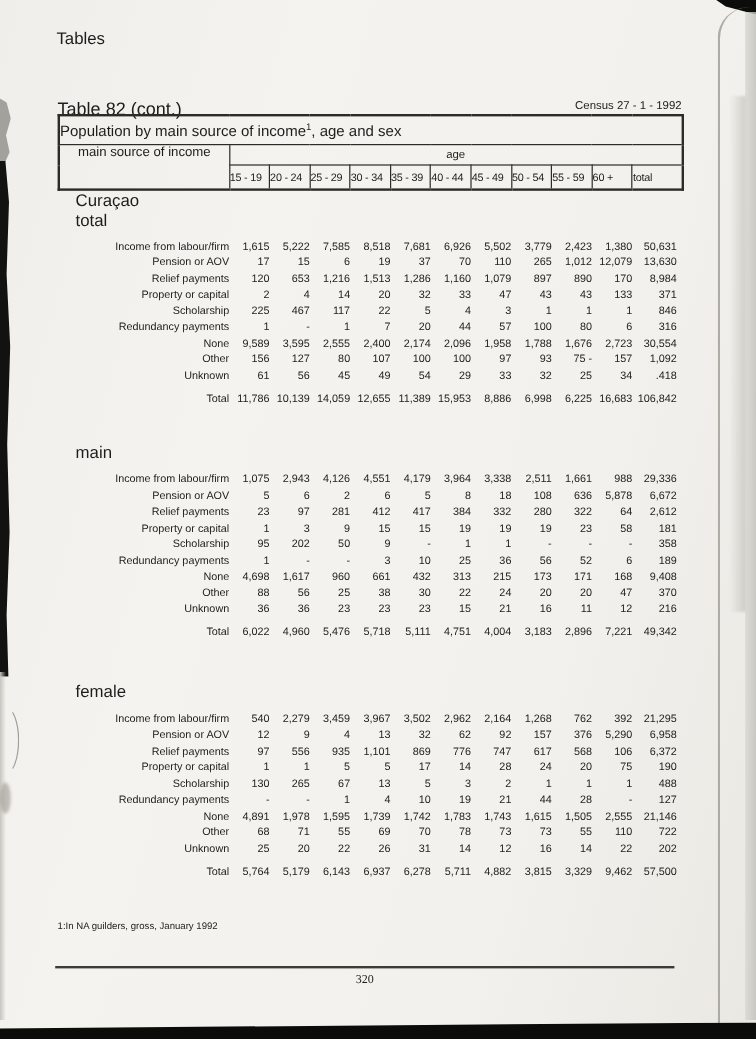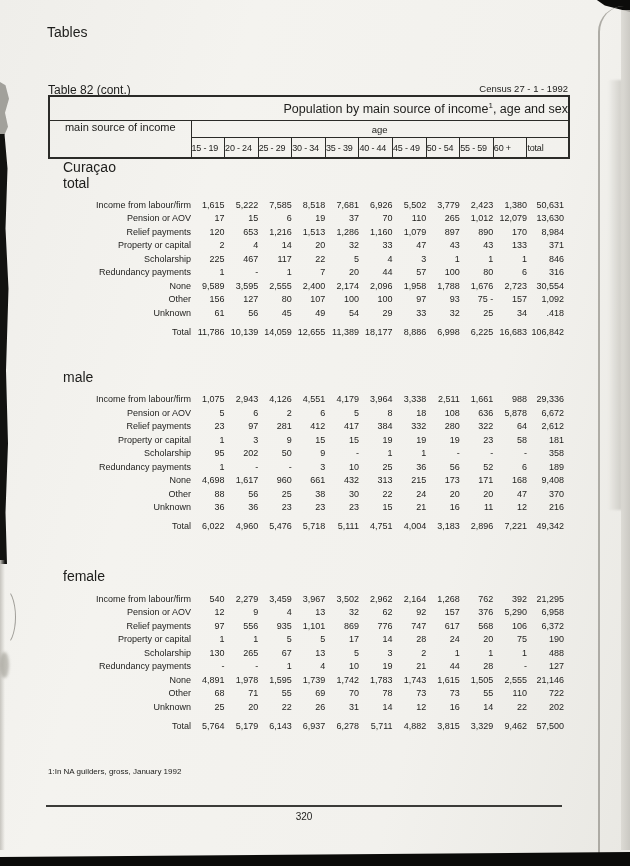--- a/index.html
+++ b/index.html
@@ -1,29 +1,29 @@
 <!DOCTYPE html>
 <html><head>
 <meta charset="utf-8">
 <style>
   html,body{margin:0;padding:0;background:#777;}
   .page{position:relative;width:630px;height:866px;margin:0 auto;overflow:hidden;
         background:linear-gradient(105deg,#efeeea 0%,#f4f3ef 30%,#f2f1ed 70%,#e9e8e3 100%);
         font-family:"Liberation Sans","DejaVu Sans",sans-serif;color:#1d1d1b;}
   .txt{position:absolute;white-space:nowrap;}
   .corner-label{left:47px;top:24px;font-size:14px;}
-  .table-ref{left:48px;top:83px;font-size:12px;}
+  .table-ref{left:48px;top:83px;font-size:15px;}
   .census-ref{right:62px;top:83px;font-size:9.5px;}
   
   table.stats{position:absolute;left:48px;top:95px;width:520px;border-collapse:collapse;
               table-layout:fixed;}
   table.stats th{font-weight:normal;padding:0;}
   table.stats td{padding:0;}
   .title-cell{border:2px solid #2b2b28;border-bottom:1px solid #2b2b28;height:23px;
-              font-size:12.5px;text-align:right;vertical-align:middle;}
+              font-size:12.5px;text-align:left;vertical-align:middle;}
   .title-cell sup{font-size:8px;}
   .rowhead{border-left:2px solid #2b2b28;border-right:1px solid #2b2b28;
            border-bottom:2px solid #2b2b28;font-size:11px;text-align:center;
            vertical-align:top;padding-top:3px;}
   .agegroup{border-right:2px solid #2b2b28;border-bottom:1px solid #2b2b28;
             font-size:9.5px;text-align:center;height:16px;vertical-align:middle;margin-top:48px;}
   .col-h{border-left:1px solid #2b2b28;border-bottom:2px solid #2b2b28;font-size:9px;
          letter-spacing:-0.2px;text-align:left;height:19px;vertical-align:middle;
          white-space:nowrap;}
   .col-h.last{border-right:2px solid #2b2b28;}
@@ -31,21 +31,21 @@
   tr.datarow{height:13.5px;}
   tr.totalrow{height:14px;}
   td.lbl{text-align:right;padding-left:1px;}
   td.val{text-align:right;padding-right:1px;}
   td.val.last{padding-right:5px;}
   tr.sechead{height:15px;}
   tr.sechead td{font-size:14px;padding-left:14px;}
   
   .footnote{left:48px;top:767px;font-size:8px;}
   .footer-rule{position:absolute;left:46px;top:805px;width:516px;height:2px;background:#3b3b38;}
-  .page-number{left:284px;top:811px;width:40px;text-align:center;font-size:10px;}
+  .page-number{left:284px;top:811px;width:40px;text-align:center;font-size:10px;font-family:Liberation Serif, serif;}
   
   .art{position:absolute;}
   .left-tear-top{left:0;top:82px;width:10px;height:56px;background:#8f8d87;
                  clip-path:polygon(0 0,55% 6%,90% 30%,50% 55%,80% 80%,30% 100%,0 100%);opacity:.8;}
   .left-black-band{left:0;top:134px;width:10px;height:430px;background:#121210;
                    clip-path:polygon(0 0,45% 0,75% 8%,55% 22%,85% 36%,60% 55%,80% 72%,55% 88%,70% 100%,0 100%);}
   .left-curl{left:-8px;top:588px;width:22px;height:56px;border:1.5px solid #83817b;
              border-radius:50%;border-top-color:transparent;border-left-color:transparent;
              border-bottom-color:transparent;opacity:.75;}
   .left-edge-low{left:0;top:560px;width:5px;height:290px;
@@ -249,32 +249,32 @@
         <tr style="height: 5px;">
           <td colspan="12"></td>
         </tr>
         <tr class="totalrow">
           <td class="lbl">Total</td>
           <td class="val">11,786</td>
           <td class="val">10,139</td>
           <td class="val">14,059</td>
           <td class="val">12,655</td>
           <td class="val">11,389</td>
-          <td class="val">18,177</td>
+          <td class="val">15,953</td>
           <td class="val">8,886</td>
           <td class="val">6,998</td>
           <td class="val">6,225</td>
           <td class="val">16,683</td>
           <td class="val last">106,842</td>
         </tr>
         <tr style="height: 30px;">
           <td colspan="12"></td>
         </tr>
         <tr class="sechead">
-          <td colspan="12">male</td>
+          <td colspan="12">main</td>
         </tr>
         <tr style="height: 8px;">
           <td colspan="12"></td>
         </tr>
         <tr class="datarow">
           <td class="lbl">Income from labour/firm</td>
           <td class="val">1,075</td>
           <td class="val">2,943</td>
           <td class="val">4,126</td>
           <td class="val">4,551</td>

